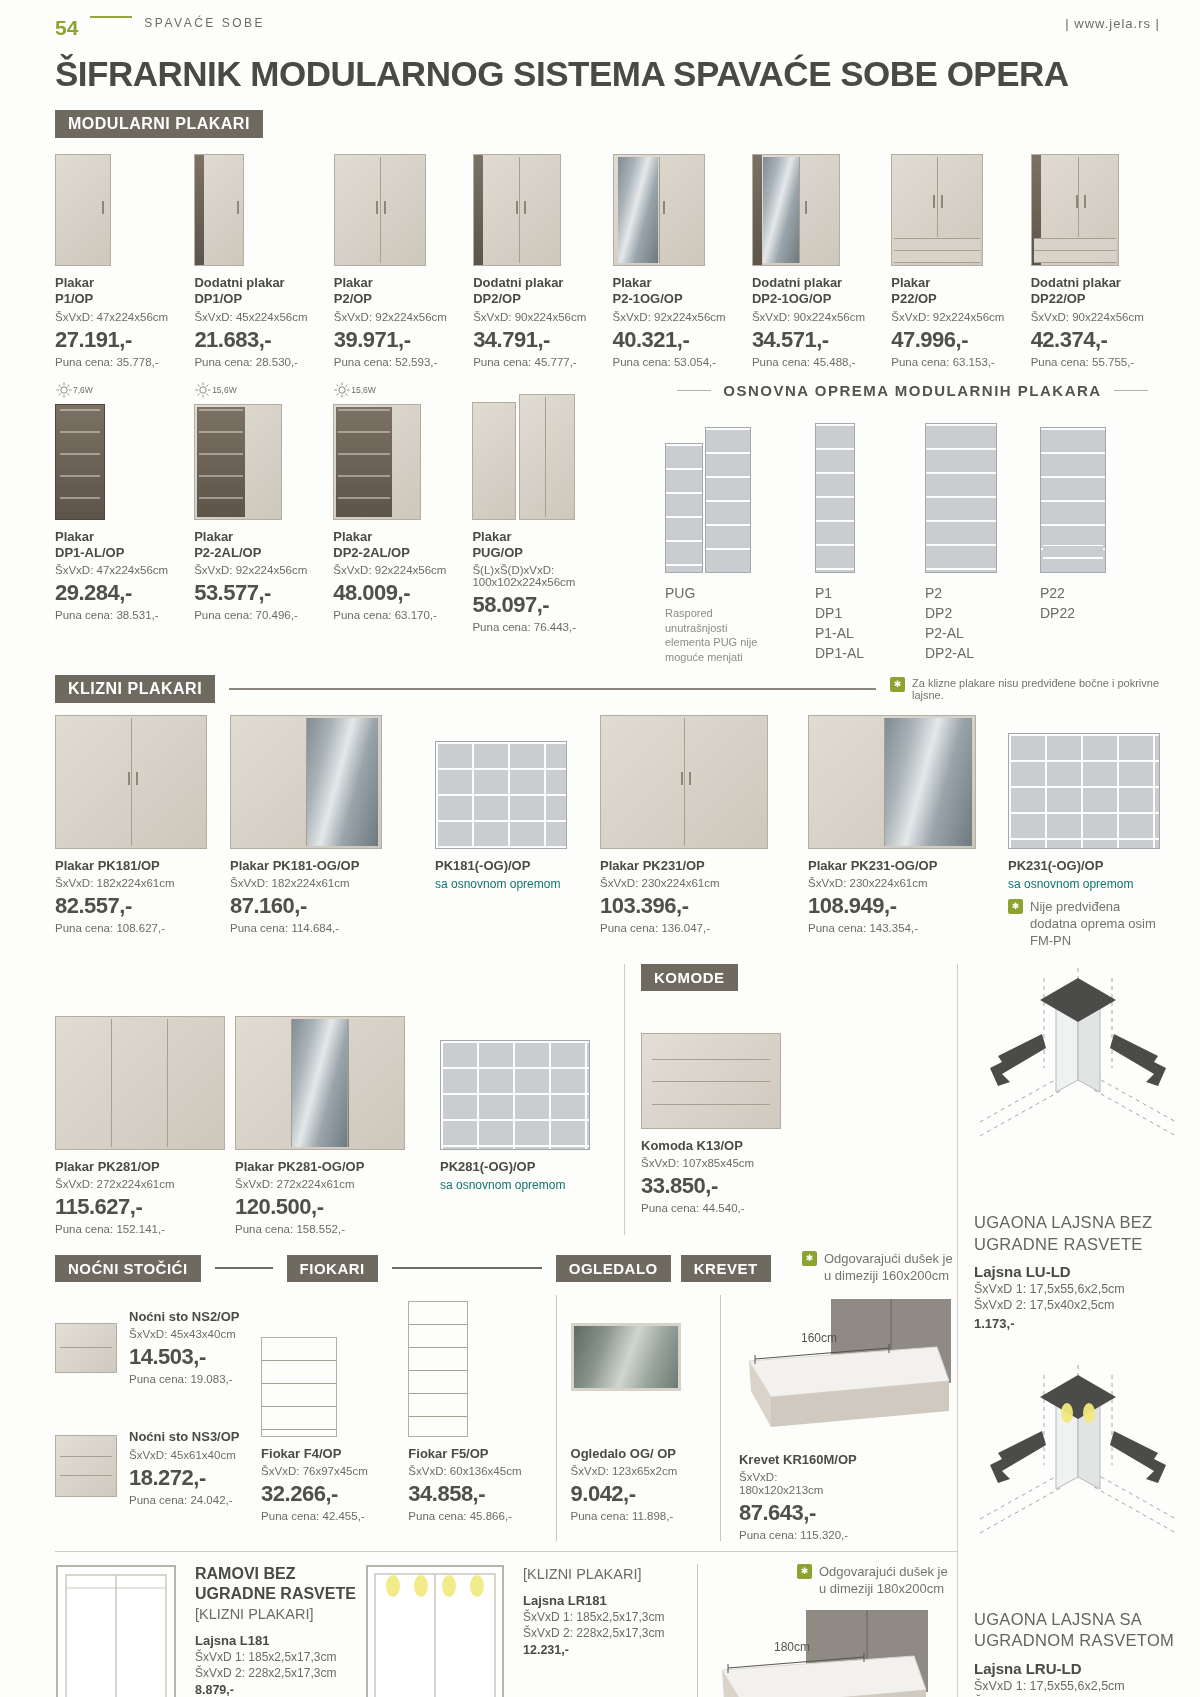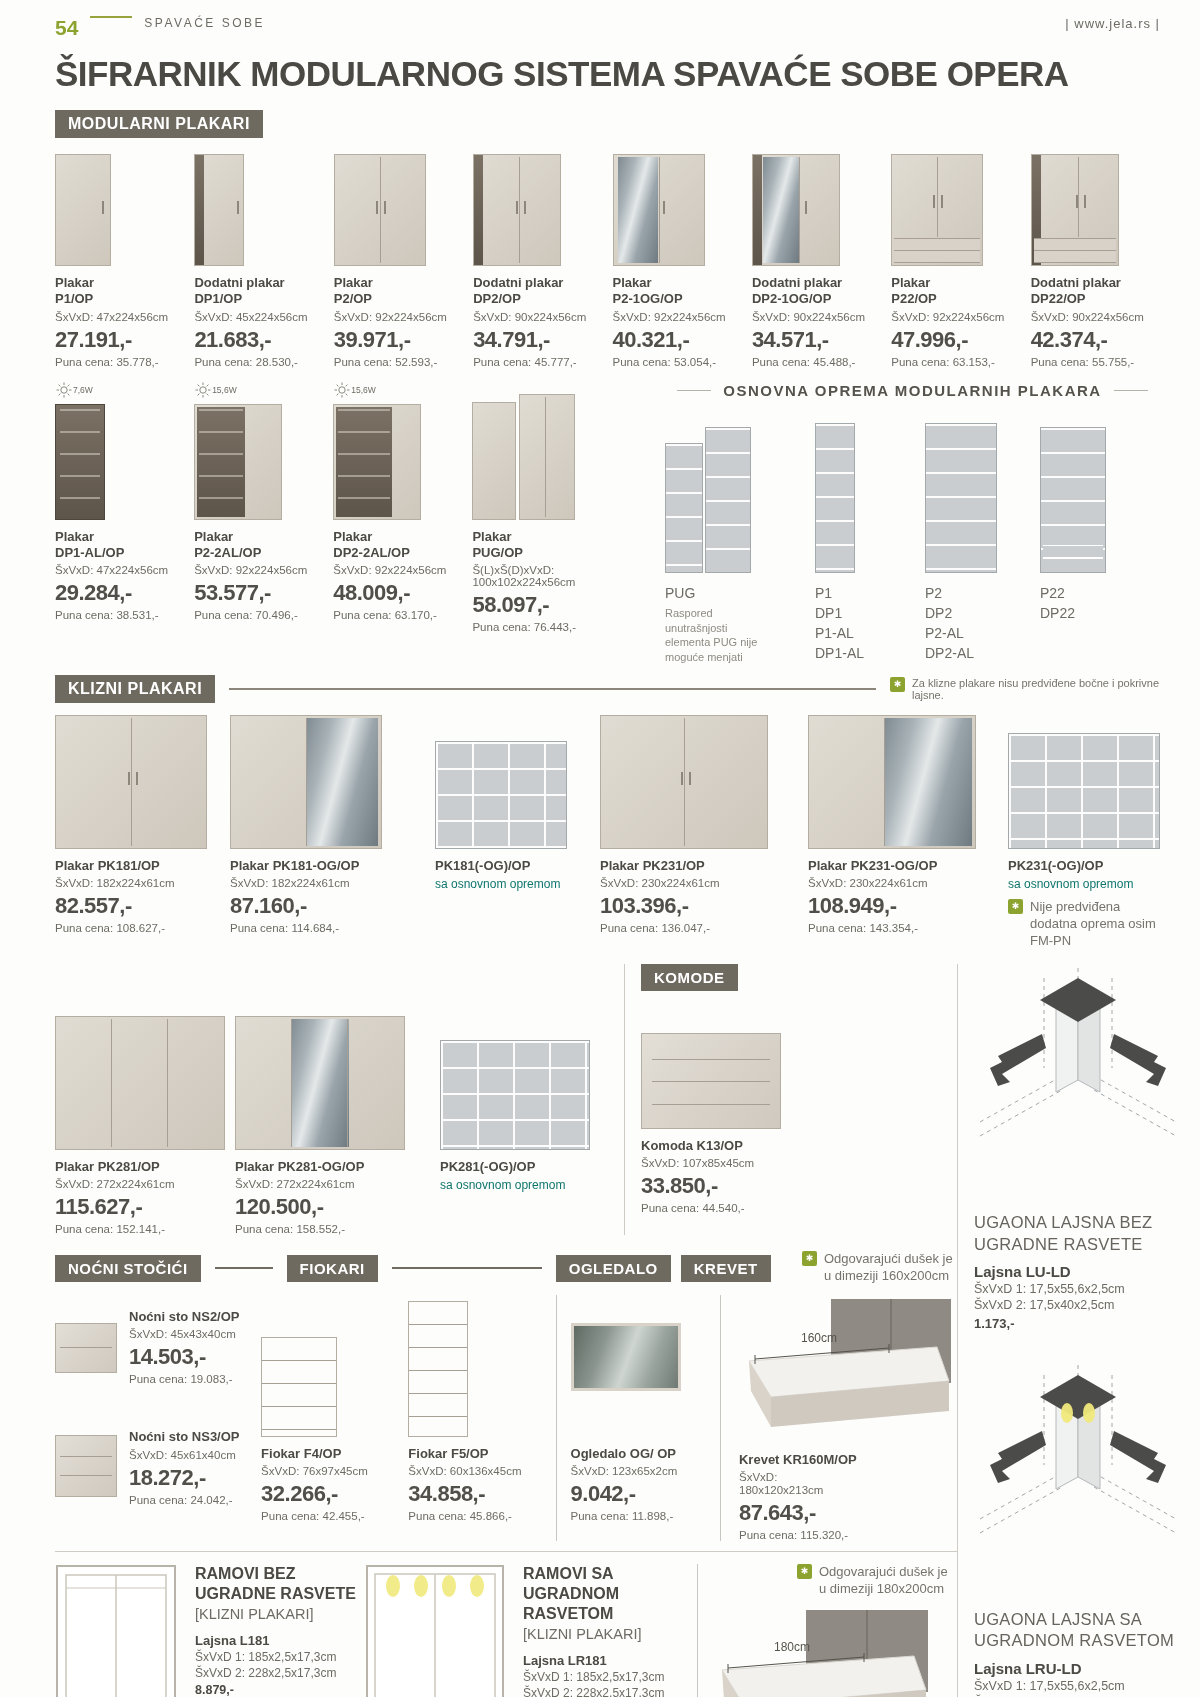--- a/index.html
+++ b/index.html
@@ -635,21 +635,20 @@
             <rect x="10" y="10" width="120" height="140" fill="none" stroke="#ccc7bd" stroke-width="1.5"></rect>
             <line x1="70" y1="10" x2="70" y2="150" stroke="#ccc7bd" stroke-width="1.5"></line>
             <ellipse cx="28" cy="22" rx="7" ry="11" fill="#f0e97c" opacity="0.9"></ellipse>
             <ellipse cx="56" cy="22" rx="7" ry="11" fill="#f0e97c" opacity="0.9"></ellipse>
             <ellipse cx="84" cy="22" rx="7" ry="11" fill="#f0e97c" opacity="0.9"></ellipse>
             <ellipse cx="112" cy="22" rx="7" ry="11" fill="#f0e97c" opacity="0.9"></ellipse>
           </svg>
 
         </div>
         <div style="width:164px;border-right:1px solid #c9c7c1;padding-right:10px">
-          <div class="rtitle">RAMOVI SA UGRADNOM RASVETOM</div>
           <div class="rsub">[KLIZNI PLAKARI]</div>
           <div class="litem">
             <div class="lname">Lajsna LR181</div>
             <div class="ldim">ŠxVxD 1: 185x2,5x17,3cm</div>
             <div class="ldim">ŠxVxD 2: 228x2,5x17,3cm</div>
             <div class="lprice">12.231,-</div>
           </div>
 
         </div>
         <div style="flex:1;padding-left:16px">

